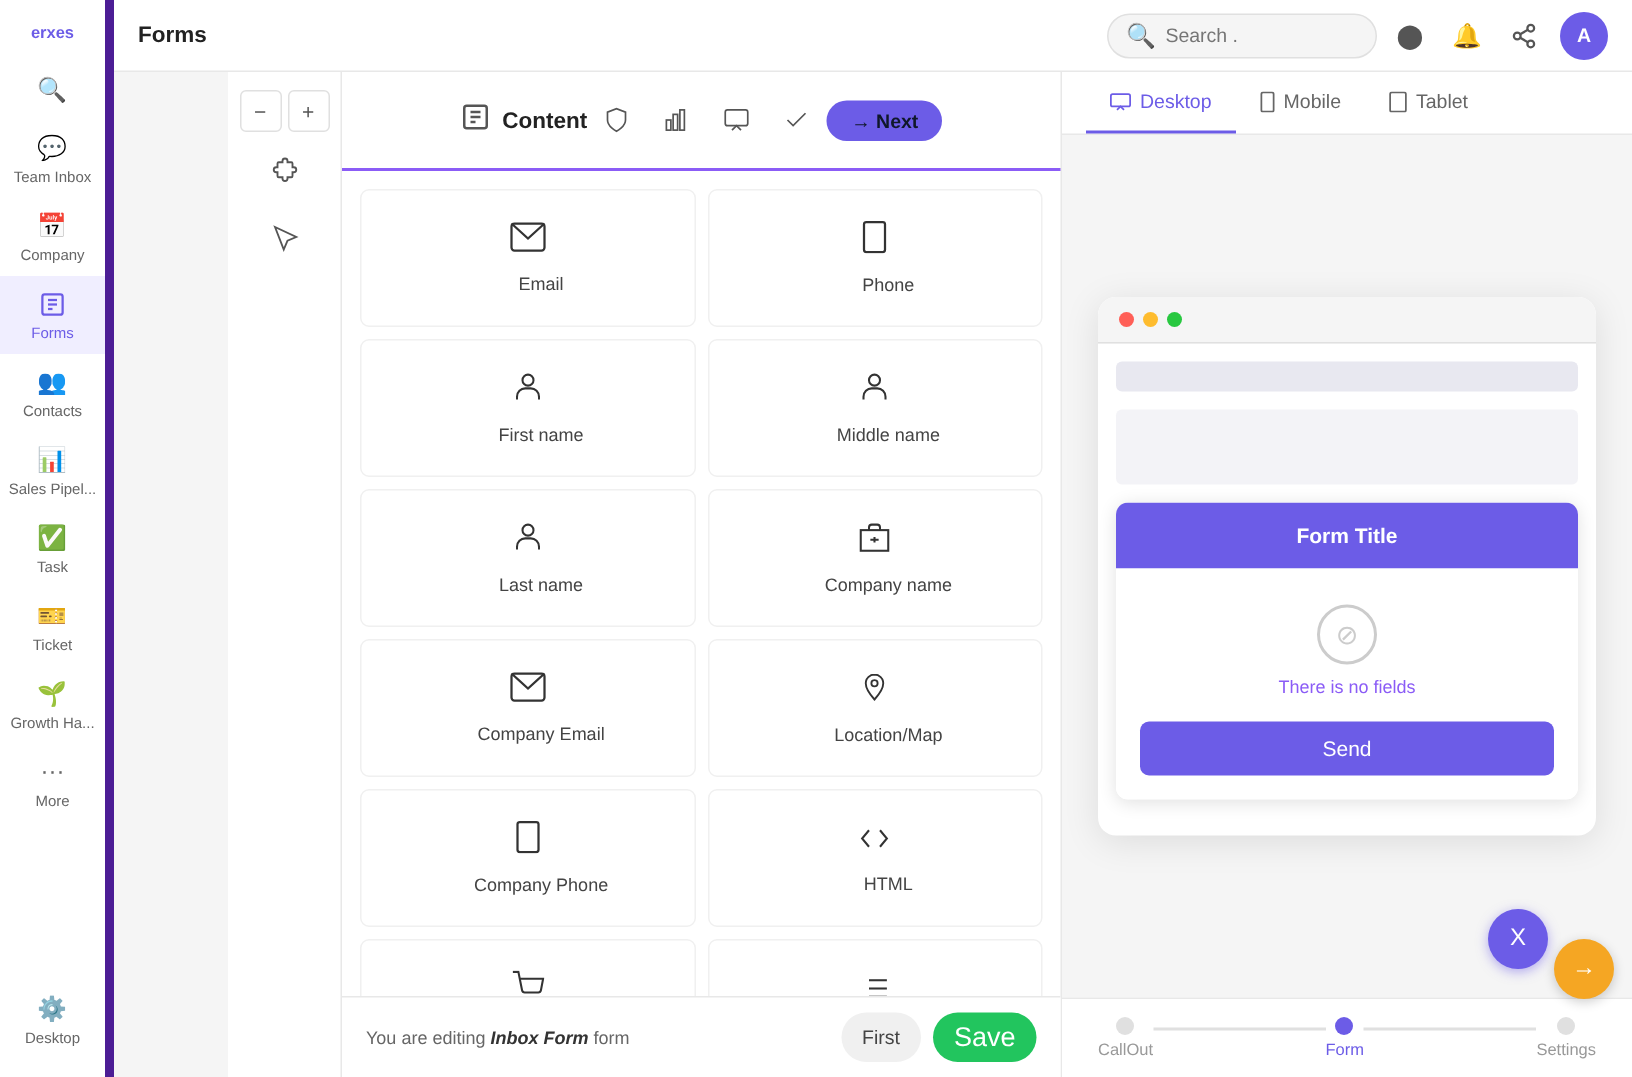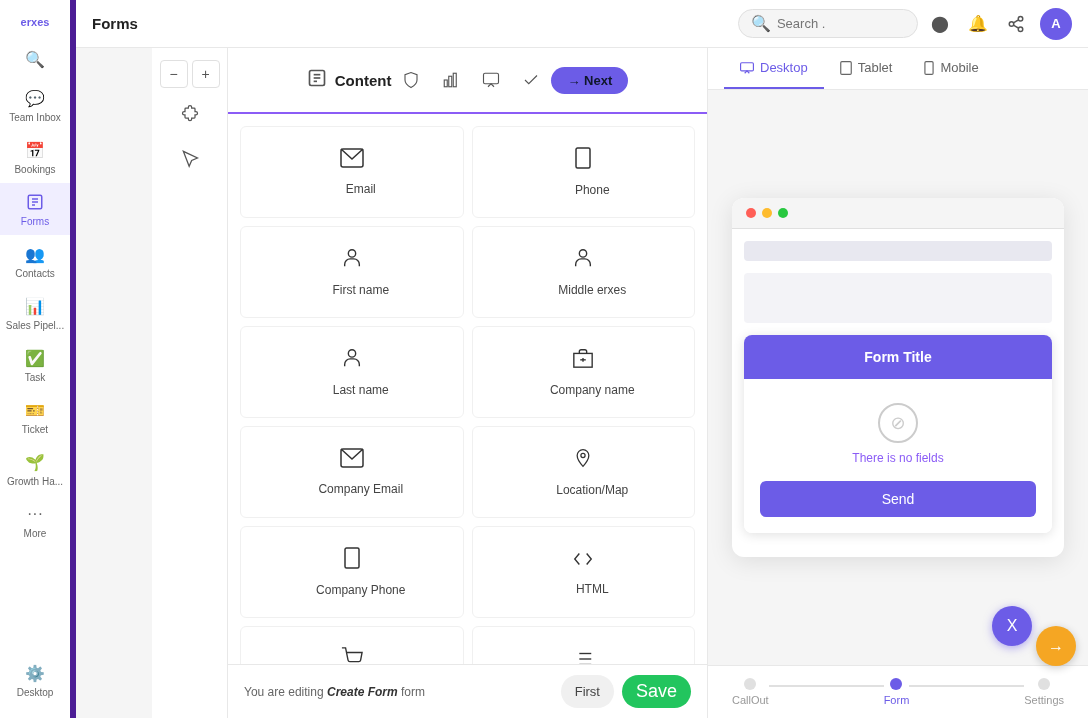--- a/index.html
+++ b/index.html
@@ -423,21 +423,21 @@
     <div class="icon-shape">🔍</div>
   </div>
 
   <div class="sidebar-item">
     <div class="icon-shape">💬</div>
     <span class="label">Team Inbox</span>
   </div>
 
   <div class="sidebar-item">
     <div class="icon-shape">📅</div>
-    <span class="label">Bookings</span>
+    <span class="label">Company</span>
   </div>
 
   <div class="sidebar-item active">
     <div class="icon-shape">
       <svg width="18" height="18" viewBox="0 0 24 24" fill="none" stroke="#6c5ce7" stroke-width="2">
           <rect x="3" y="3" width="18" height="18" rx="2"></rect>
           <line x1="8" y1="8" x2="16" y2="8"></line>
           <line x1="8" y1="12" x2="16" y2="12"></line>
           <line x1="8" y1="16" x2="12" y2="16"></line>
         </svg>
@@ -600,21 +600,21 @@
         <span class="fi-label">First name</span>
       </div>
 
       <div class="form-item">
         <div class="fi-icon">
           <svg width="22" height="22" viewBox="0 0 24 24" fill="none" stroke="#333" stroke-width="1.5">
               <circle cx="12" cy="7" r="4"></circle>
               <path d="M4 21v-2a6 6 0 0 1 6-6h4a6 6 0 0 1 6 6v2"></path>
             </svg>
         </div>
-        <span class="fi-label">Middle erxes</span>
+        <span class="fi-label">Middle name</span>
       </div>
 
       <div class="form-item">
         <div class="fi-icon">
           <svg width="22" height="22" viewBox="0 0 24 24" fill="none" stroke="#333" stroke-width="1.5">
               <circle cx="12" cy="7" r="4"></circle>
               <path d="M4 21v-2a6 6 0 0 1 6-6h4a6 6 0 0 1 6 6v2"></path>
             </svg>
         </div>
         <span class="fi-label">Last name</span>
@@ -694,52 +694,52 @@
             </svg>
         </div>
 
       </div>
 
     </div>
 
     <div class="bottom-bar">
       <span class="edit-text">
         <span>You are editing </span>
-        <em>Create Form</em>
+        <em>Inbox Form</em>
         <span> form</span>
       </span>
       <div class="bottom-btns">
         <button class="cancel-btn">First</button>
         <button class="save-btn">Save</button>
       </div>
     </div>
   </div>
 
   <div class="preview-panel" style="position:relative;">
     <div class="preview-tabs">
       <div class="preview-tab active">
         <svg width="14" height="12" viewBox="0 0 24 20" fill="none" stroke="currentColor" stroke-width="2">
             <rect x="1" y="1" width="22" height="14" rx="2"></rect>
             <polyline points="8 19 12 15 16 19"></polyline>
           </svg>
         <span>Desktop</span>
       </div>
       <div class="preview-tab">
+        <svg width="10" height="14" viewBox="0 0 16 24" fill="none" stroke="currentColor" stroke-width="2">
+            <rect x="1" y="1" width="14" height="22" rx="2"></rect>
+            <line x1="8" y1="19" x2="8" y2="19"></line>
+          </svg>
+        <span>Mobile</span>
+      </div>
+      <div class="preview-tab">
         <svg width="12" height="14" viewBox="0 0 20 24" fill="none" stroke="currentColor" stroke-width="2">
             <rect x="1" y="1" width="18" height="22" rx="2"></rect>
             <line x1="10" y1="19" x2="10" y2="19"></line>
           </svg>
         <span>Tablet</span>
-      </div>
-      <div class="preview-tab">
-        <svg width="10" height="14" viewBox="0 0 16 24" fill="none" stroke="currentColor" stroke-width="2">
-            <rect x="1" y="1" width="14" height="22" rx="2"></rect>
-            <line x1="8" y1="19" x2="8" y2="19"></line>
-          </svg>
-        <span>Mobile</span>
       </div>
     </div>
 
     <div class="preview-content">
       <div class="browser-mockup">
         <div class="browser-dots">
           <div class="dot dot-red"></div>
           <div class="dot dot-yellow"></div>
           <div class="dot dot-green"></div>
         </div>

